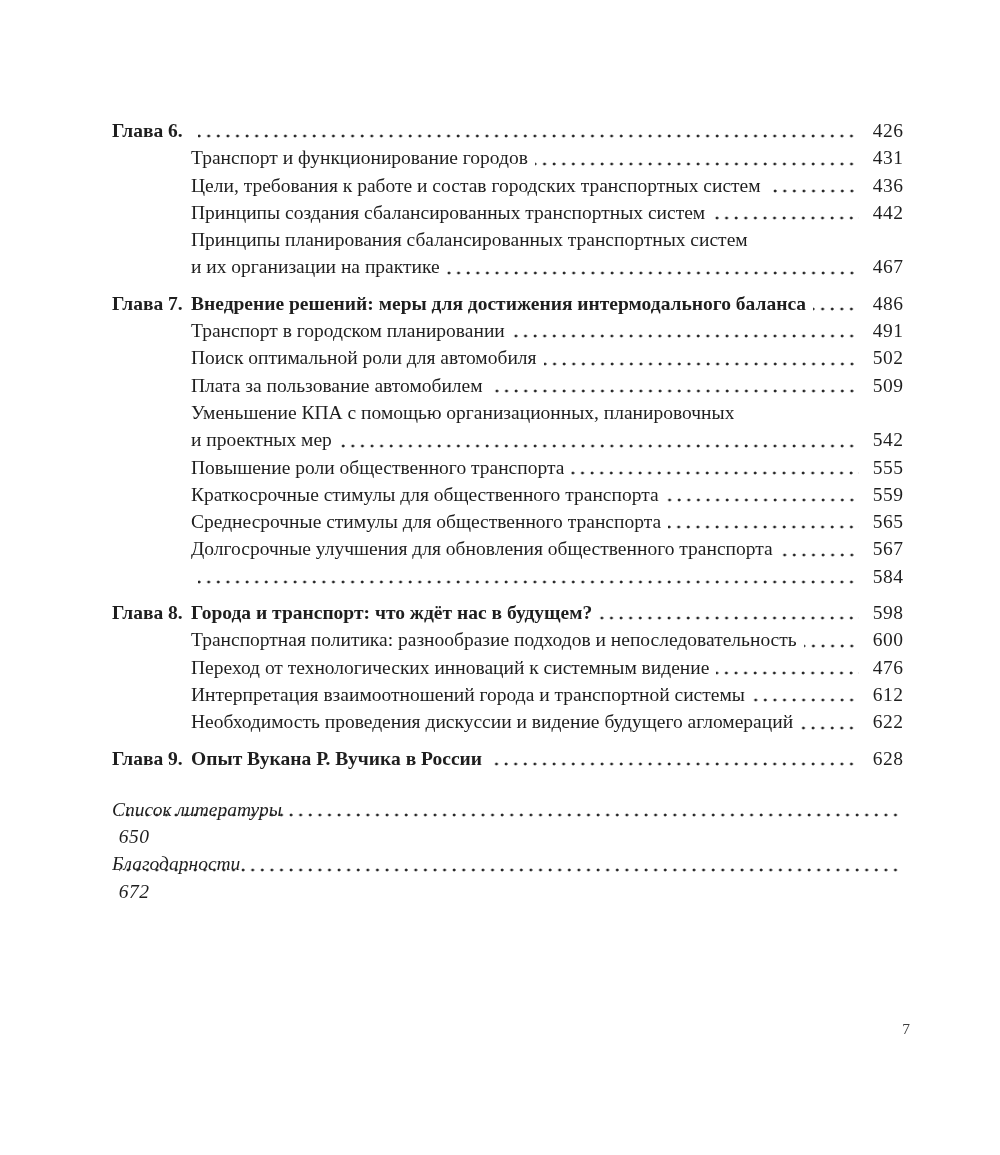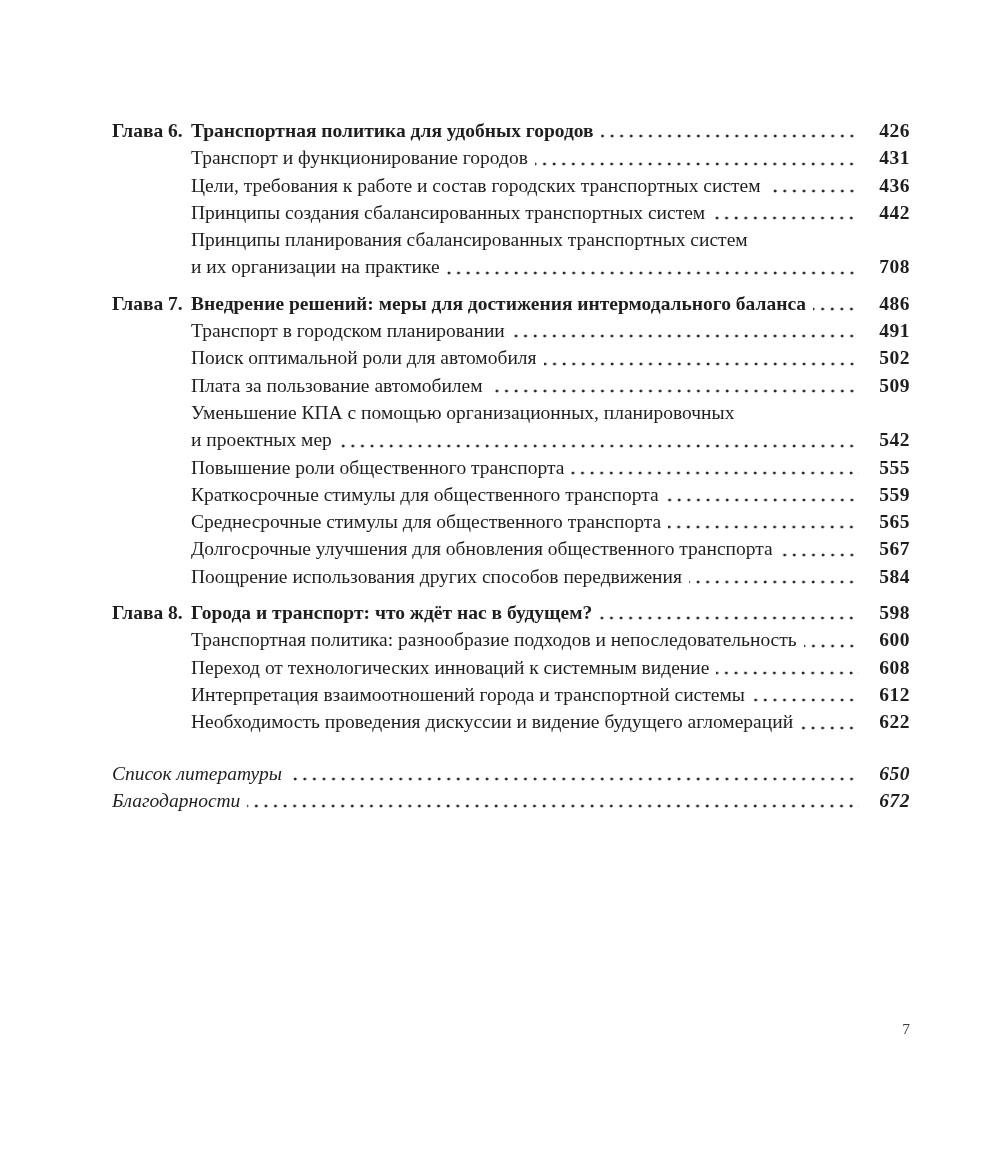--- a/index.html
+++ b/index.html
@@ -54,45 +54,43 @@
     bottom: 6px;
     height: 4px;
     background-image: radial-gradient(circle at 2px 2px, #262626 1.25px, rgba(0,0,0,0) 1.7px);
     background-size: 9.6px 4px;
     background-repeat: repeat-x;
     background-position: right bottom;
   }
   .pg {
     flex: 0 0 auto;
     min-width: 44px;
-    text-align: right;
+    text-align: center;
     letter-spacing: 0.5px;
-    font-weight: bold;
   }
   .chapter + .chapter { margin-top: 9px; }
   .backmatter { margin-top: 24px; }
-  .backmatter .row { font-style: italic; }
+  .backmatter .row { font-style: italic; flex-direction: column; }
   .folio {
     position: absolute;
     top: 1020px;
     right: 90px;
     font-size: 15.5px;
     color: #3c3c3c;
   }
 </style>
 </head>
 <body>
 
 <div class="page">
   <main class="toc">
 
     <section class="chapter">
       <div class="row">
         <span class="chap">Глава 6.</span>
-        <span class="title bold">Транспортная политика для удобных городов</span>
         <span class="leader"></span>
         <span class="pg">426</span>
       </div>
       <div class="row sub">
         <span class="title">Транспорт и функционирование городов</span>
         <span class="leader"></span>
         <span class="pg">431</span>
       </div>
       <div class="row sub">
         <span class="title">Цели, требования к работе и состав городских транспортных систем</span>
@@ -103,21 +101,21 @@
         <span class="title">Принципы создания сбалансированных транспортных систем</span>
         <span class="leader"></span>
         <span class="pg">442</span>
       </div>
       <div class="row sub">
         <span class="title">Принципы планирования сбалансированных транспортных систем</span>
       </div>
       <div class="row sub">
         <span class="title">и их организации на практике</span>
         <span class="leader"></span>
-        <span class="pg">708</span>
+        <span class="pg">467</span>
       </div>
     </section>
 
     <section class="chapter">
       <div class="row">
         <span class="chap">Глава 7.</span>
         <span class="title bold">Внедрение решений: меры для достижения интермодального баланса</span>
         <span class="leader"></span>
         <span class="pg">486</span>
       </div>
@@ -158,55 +156,62 @@
         <span class="title">Среднесрочные стимулы для общественного транспорта</span>
         <span class="leader"></span>
         <span class="pg">565</span>
       </div>
       <div class="row sub">
         <span class="title">Долгосрочные улучшения для обновления общественного транспорта</span>
         <span class="leader"></span>
         <span class="pg">567</span>
       </div>
       <div class="row sub">
-        <span class="title">Поощрение использования других способов передвижения</span>
         <span class="leader"></span>
         <span class="pg">584</span>
       </div>
     </section>
 
     <section class="chapter">
       <div class="row">
         <span class="chap">Глава 8.</span>
         <span class="title bold">Города и транспорт: что ждёт нас в будущем?</span>
         <span class="leader"></span>
         <span class="pg">598</span>
       </div>
       <div class="row sub">
         <span class="title">Транспортная политика: разнообразие подходов и непоследовательность</span>
         <span class="leader"></span>
         <span class="pg">600</span>
       </div>
       <div class="row sub">
         <span class="title">Переход от технологических инноваций к системным видение</span>
         <span class="leader"></span>
-        <span class="pg">608</span>
+        <span class="pg">476</span>
       </div>
       <div class="row sub">
         <span class="title">Интерпретация взаимоотношений города и транспортной системы</span>
         <span class="leader"></span>
         <span class="pg">612</span>
       </div>
       <div class="row sub">
         <span class="title">Необходимость проведения дискуссии и видение будущего агломераций</span>
         <span class="leader"></span>
         <span class="pg">622</span>
       </div>
     </section>
 
+    <section class="chapter">
+      <div class="row">
+        <span class="chap">Глава 9.</span>
+        <span class="title bold">Опыт Вукана Р. Вучика в России</span>
+        <span class="leader"></span>
+        <span class="pg">628</span>
+      </div>
+    </section>
 
     <section class="backmatter">
       <div class="row">
         <span class="title">Список литературы</span>
         <span class="leader"></span>
         <span class="pg">650</span>
       </div>
       <div class="row">
         <span class="title">Благодарности</span>
         <span class="leader"></span>

